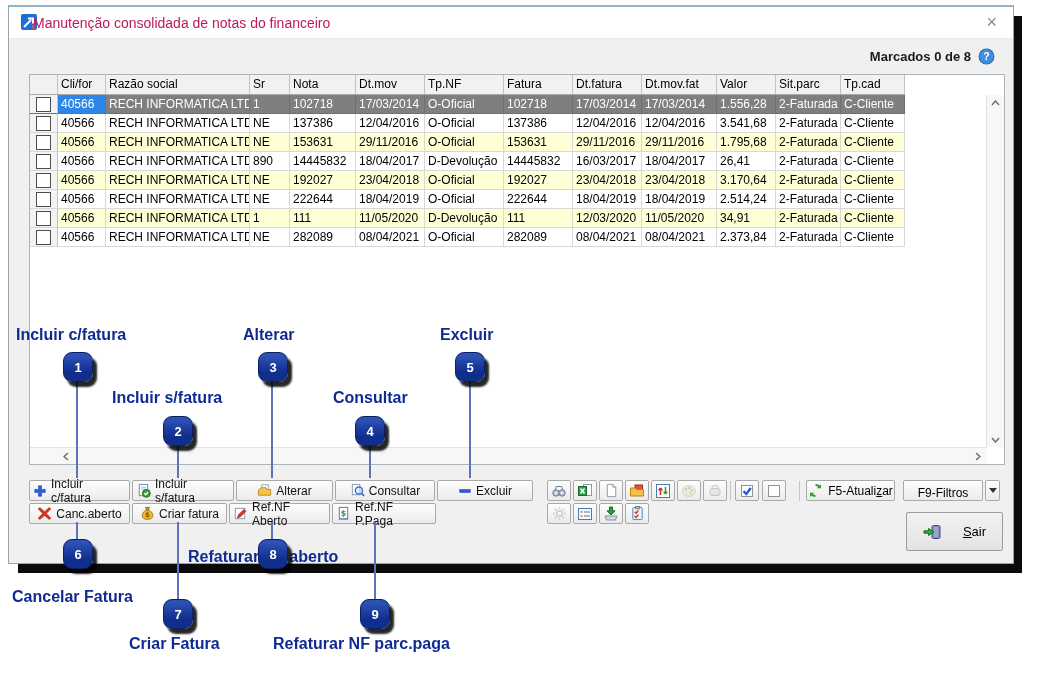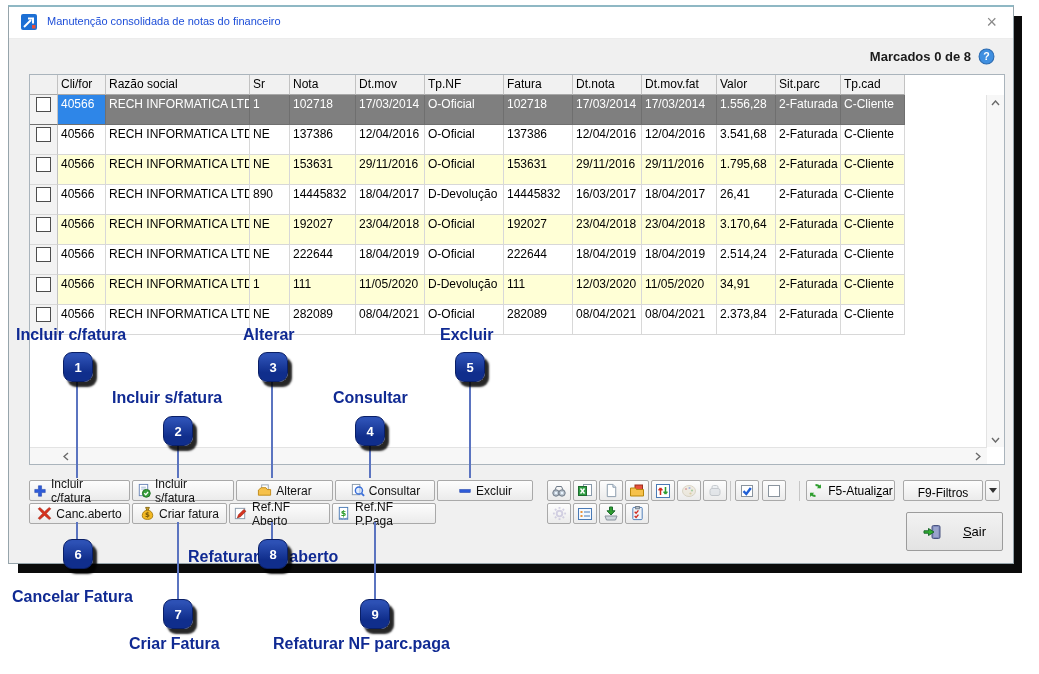--- a/index.html
+++ b/index.html
@@ -2,27 +2,27 @@
 <html><head>
 <meta charset="utf-8">
 <style>
   html,body{margin:0;padding:0;background:#fff;font-family:"Liberation Sans",sans-serif;}
   .canvas{position:relative;width:1039px;height:674px;background:#fff;overflow:hidden;}
   
   .window{position:absolute;left:8px;top:5px;width:1004px;height:556px;background:#f0f0f0;
     border:1px solid #96a4ab;border-top:2px solid #8fb8c4;box-shadow:9px 10px 0 -1px #0b0b0b;}
   .titlebar{position:absolute;left:0;top:0;right:0;height:31px;background:#fff;border-bottom:1px solid #ececec;}
   .appicon{position:absolute;left:12px;top:7px;width:16px;height:16px;}
-  .title{position:absolute;left:38px;top:8px;font-size:11px;color:#1d4ed8;}
+  .title{position:absolute;left:24px;top:8px;font-size:14px;color:#be185d;}
   .close{position:absolute;right:16px;top:5px;font-size:18px;color:#8a8a8a;cursor:default;line-height:20px;}
   .status{position:absolute;top:42px;right:42px;font-weight:bold;font-size:13px;color:#1a1a1a;}
   .help{position:absolute;top:41px;right:18px;width:17px;height:17px;}
   
   .grid{position:absolute;left:20px;top:67px;width:976px;height:391px;background:#fff;border:1px solid #aab4bc;box-sizing:border-box;}
-  .tr{display:flex;height:30px;}
+  .tr{display:flex;height:19px;}
   .hdr{height:20px;}
   .td,.th{box-sizing:border-box;padding:0 3px;font-size:12px;line-height:18px;white-space:nowrap;overflow:hidden;
     border-right:1px solid #d8d8d8;border-bottom:1px solid #d8d8d8;color:#000;}
   .th{background:#f1f1f1;border-right:1px solid #c2c2c2;border-bottom:1px solid #a8a8a8;line-height:19px;}
   .c0{width:28px;text-align:center;}.c1{width:48px;}.c2{width:144px;}.c3{width:40px;}.c4{width:66px;}
   .c5{width:69px;}.c6{width:79px;}.c7{width:69px;}.c8{width:69px;}.c9{width:75px;}
   .c10{width:59px;}.c11{width:65px;}.c12{width:64px;}
   .num{text-align:left;}
   .alt .td{background:#ffffd6;}
   .sel .td{background:#7f7f7f;color:#fff;border-color:#6f6f6f;}
@@ -97,21 +97,21 @@
     <div class="grid">
       <div class="tr hdr">
         <div class="th c0"></div>
         <div class="th c1 num">Cli/for</div>
         <div class="th c2">Razão social</div>
         <div class="th c3">Sr</div>
         <div class="th c4 num">Nota</div>
         <div class="th c5">Dt.mov</div>
         <div class="th c6">Tp.NF</div>
         <div class="th c7 num">Fatura</div>
-        <div class="th c8">Dt.nota</div>
+        <div class="th c8">Dt.fatura</div>
         <div class="th c9">Dt.mov.fat</div>
         <div class="th c10 num">Valor</div>
         <div class="th c11">Sit.parc</div>
         <div class="th c12">Tp.cad</div>
       </div>
 
       <div class="tr sel">
         <div class="td c0"><span class="cb"></span></div>
         <div class="td c1 num">40566</div>
           <div class="td c2">RECH INFORMATICA LTDA</div>

